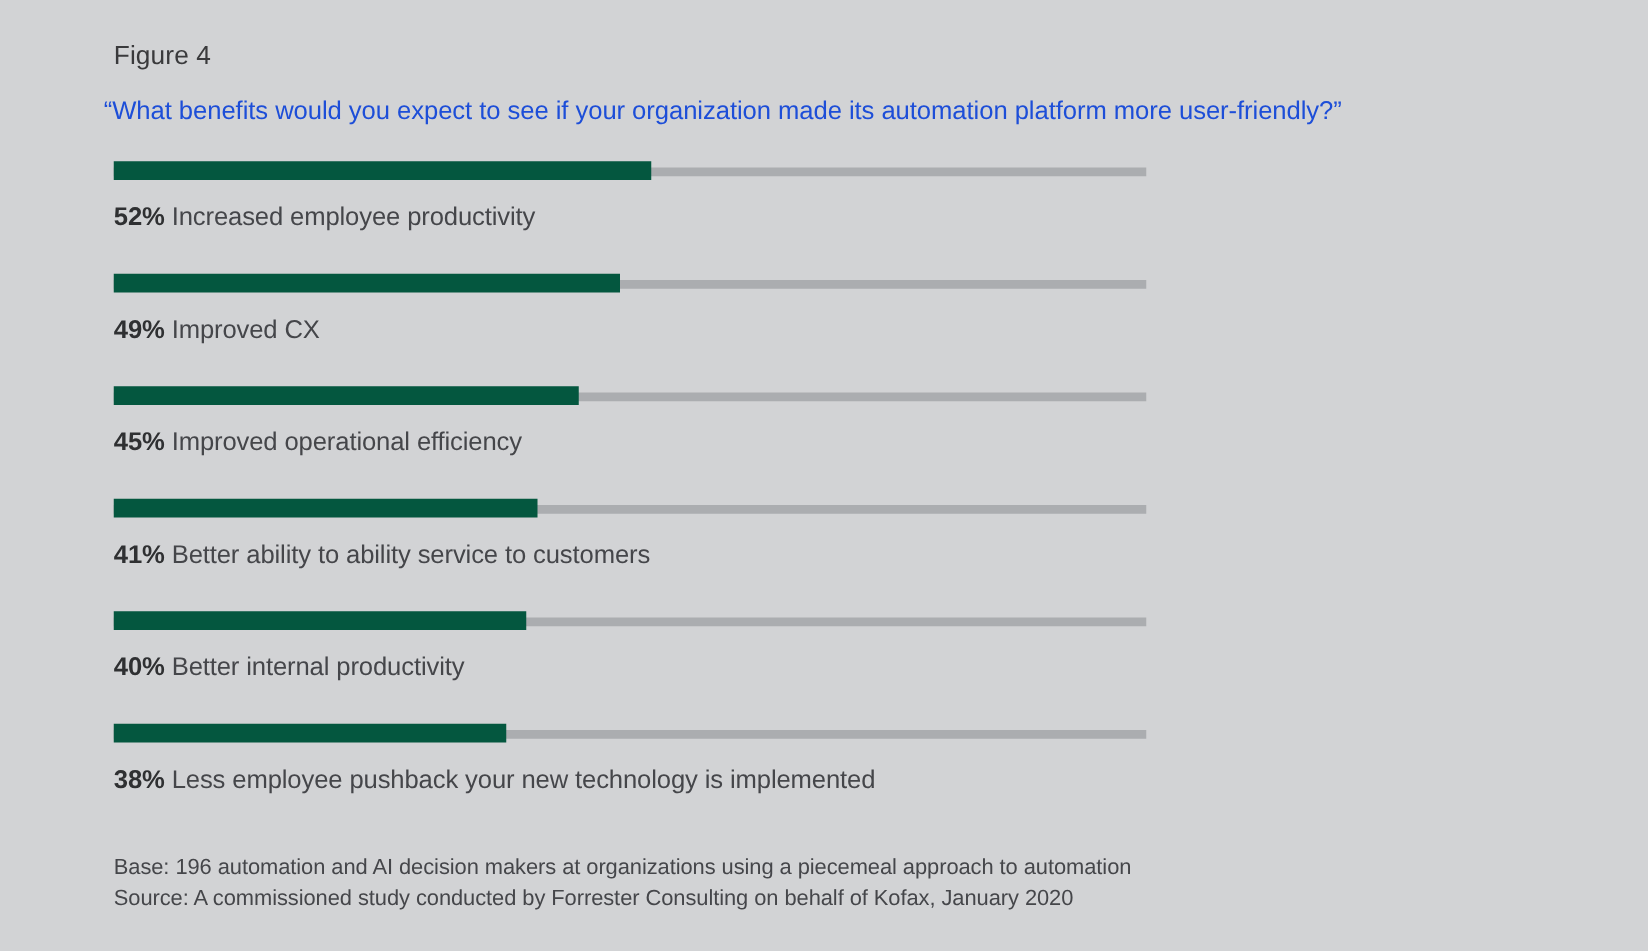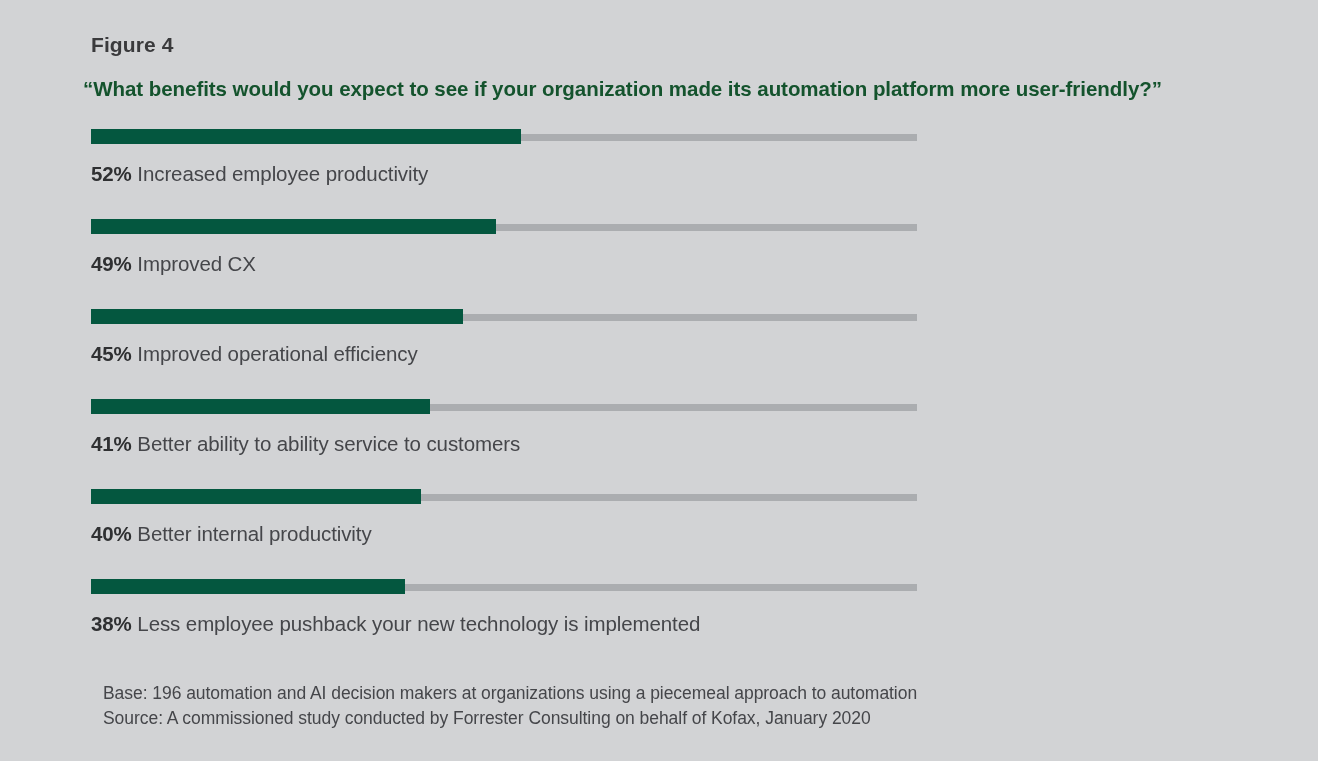--- a/index.html
+++ b/index.html
@@ -19,31 +19,31 @@
     left: 0;
     top: 0;
     width: 1318px;
     height: 761px;
   }
   .fig-label {
     position: absolute;
     left: 91px;
     top: 33px;
     font-size: 21px;
-    font-weight: bold;
+    font-weight: normal;
     color: #3a3a3c;
     letter-spacing: 0.1px;
   }
   .fig-title {
     position: absolute;
     left: 83px;
     top: 77px;
     font-size: 20.5px;
-    font-weight: bold;
-    color: #14532d;
+    font-weight: normal;
+    color: #1d4ed8;
     white-space: nowrap;
     letter-spacing: -0.05px;
   }
   .bars {
     position: absolute;
     left: 0;
     top: 129px;
     width: 1318px;
   }
   .bar-row {
@@ -87,21 +87,20 @@
     position: absolute;
     left: 91px;
     top: 681px;
     font-size: 17.5px;
     color: #45464a;
     line-height: 25px;
     letter-spacing: -0.05px;
   }
   .footnote div {
     white-space: nowrap;
-    margin-left: 12px;
   }
 </style>
 </head>
 <body>
 
 <div class="figure">
 
   <div class="fig-label">Figure 4</div>
   <div class="fig-title">“What benefits would you expect to see if your organization made its automation platform more user-friendly?”</div>
 

